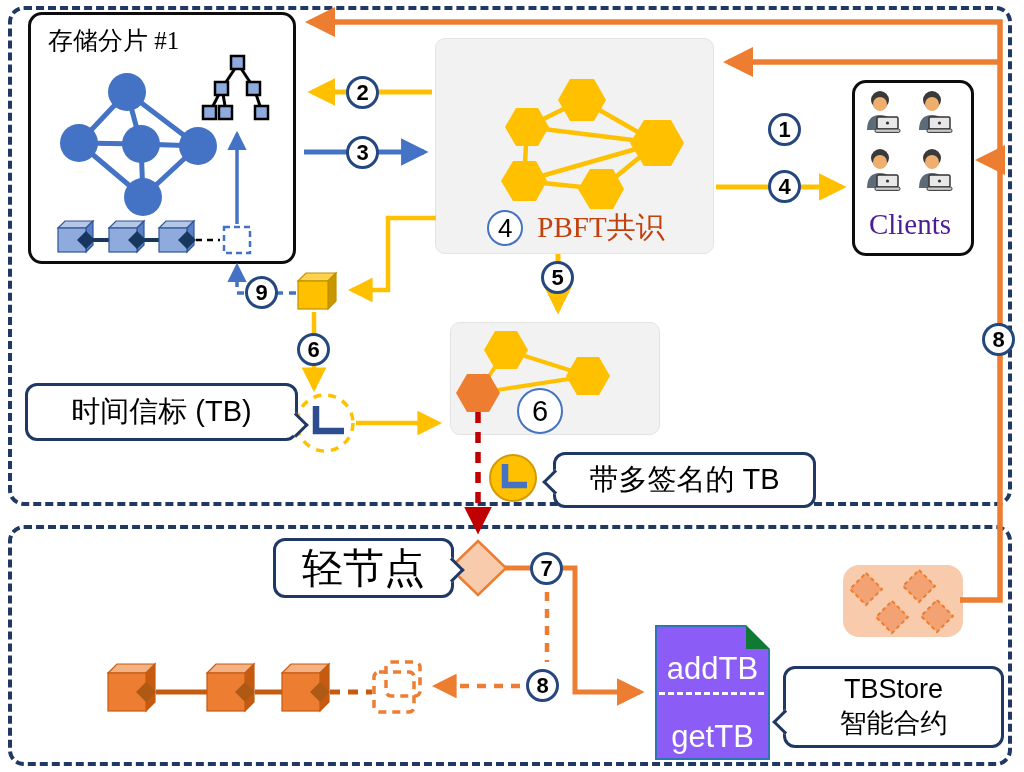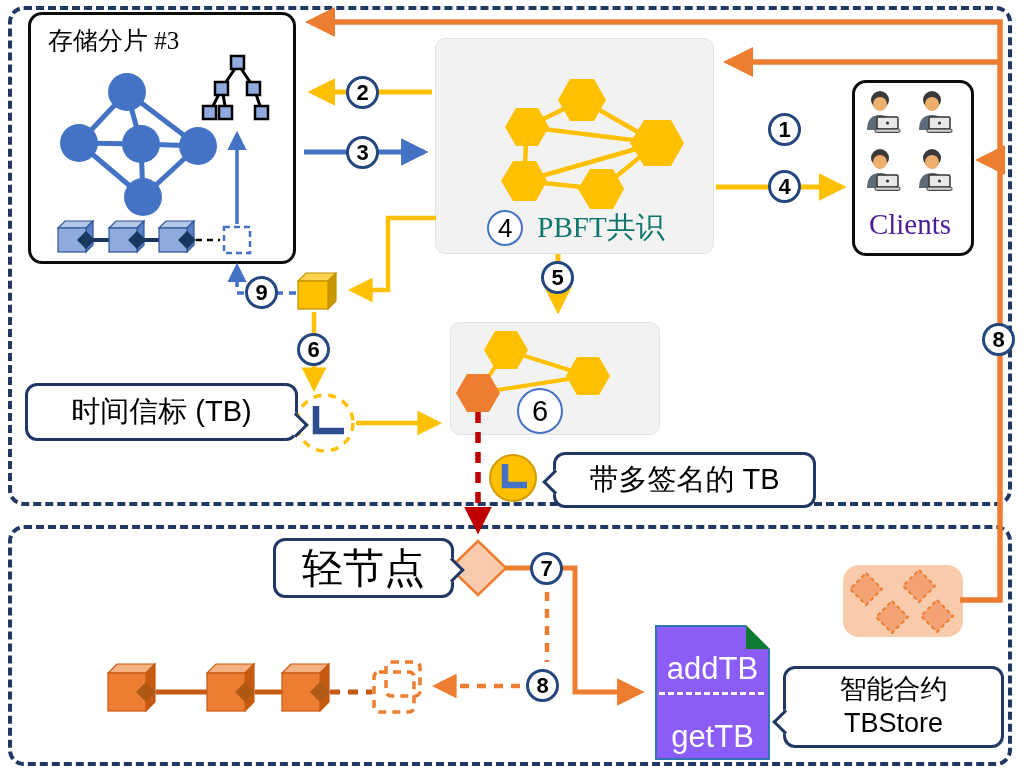--- a/index.html
+++ b/index.html
@@ -24,21 +24,21 @@
   
   .callout{position:absolute;background:#fff;border:3px solid #1F3864;border-radius:12px;
            display:flex;flex-direction:column;align-items:center;justify-content:center;
            z-index:30;color:#000;white-space:nowrap;}
   .callout .ptr{position:absolute;width:15px;height:15px;background:#fff;transform:rotate(45deg);z-index:-0;}
   .ptr-right{right:-10px;border-top:3px solid #1F3864;border-right:3px solid #1F3864;}
   .ptr-left{left:-10px;border-bottom:3px solid #1F3864;border-left:3px solid #1F3864;}
   
   .pbft-caption{position:absolute;left:448px;top:208px;width:256px;display:flex;align-items:center;
                 justify-content:center;gap:14px;z-index:30;}
-  .pbft-caption .txt{font-family:"Liberation Serif",serif;font-size:29px;color:#0f766e;white-space:nowrap;}
+  .pbft-caption .txt{font-family:"Liberation Serif",serif;font-size:29px;color:#c2410c;white-space:nowrap;}
   
   #clients-label{position:absolute;left:852px;top:208px;width:116px;text-align:center;
                  font-family:"Liberation Serif",serif;font-size:29px;color:#4c1d95;z-index:6;}
   
   .contract-box{position:absolute;left:655px;top:625px;width:115px;height:135px;background:#8b5cf6;
                 border:2px solid #2E75B6;box-sizing:border-box;z-index:5;}
   .contract-box::before{content:"";position:absolute;top:-2px;right:-2px;width:0;height:0;
                 border-style:solid;border-width:0 24px 24px 0;
                 border-color:#fff #fff #0E7A34 #0E7A34;}
   .contract-cell{position:absolute;left:0;width:100%;text-align:center;color:#fff;font-size:31px;}
@@ -49,21 +49,21 @@
 </style>
 </head>
 <body>
 
 <div class="scene">
 
   <div class="region" id="region-top"></div>
   <div class="region" id="region-bottom"></div>
 
   <div class="whitebox" style="left:28px;top:12px;width:262px;height:246px;"></div>
-  <div class="boxtitle" style="left:48px;top:24px;">存储分片 #3</div>
+  <div class="boxtitle" style="left:48px;top:24px;">存储分片 #1</div>
 
   <div class="graybox" style="left:435px;top:38px;width:277px;height:214px;"></div>
 
   <div class="graybox" style="left:450px;top:322px;width:208px;height:111px;"></div>
 
   <div class="whitebox" style="left:852px;top:80px;width:116px;height:170px;"></div>
   <div id="clients-label">Clients</div>
 
   <div class="peach-box"></div>
 
@@ -318,18 +318,18 @@
     <span>时间信标 (TB)</span>
     <span class="ptr ptr-right" style="top:30px;"></span>
   </div>
 
   <div class="callout" style="left:273px;top:538px;width:175px;height:54px;font-size:41px;">
     <span>轻节点</span>
     <span class="ptr ptr-right" style="top:20px;"></span>
   </div>
 
   <div class="callout" style="left:783px;top:666px;width:215px;height:76px;font-size:27px;line-height:1.25;">
+    <span>TBStore</span>
     <span>智能合约</span>
-    <span>TBStore</span>
     <span class="ptr ptr-left" style="top:44px;"></span>
   </div>
 
 </div>
 
 </body></html>

